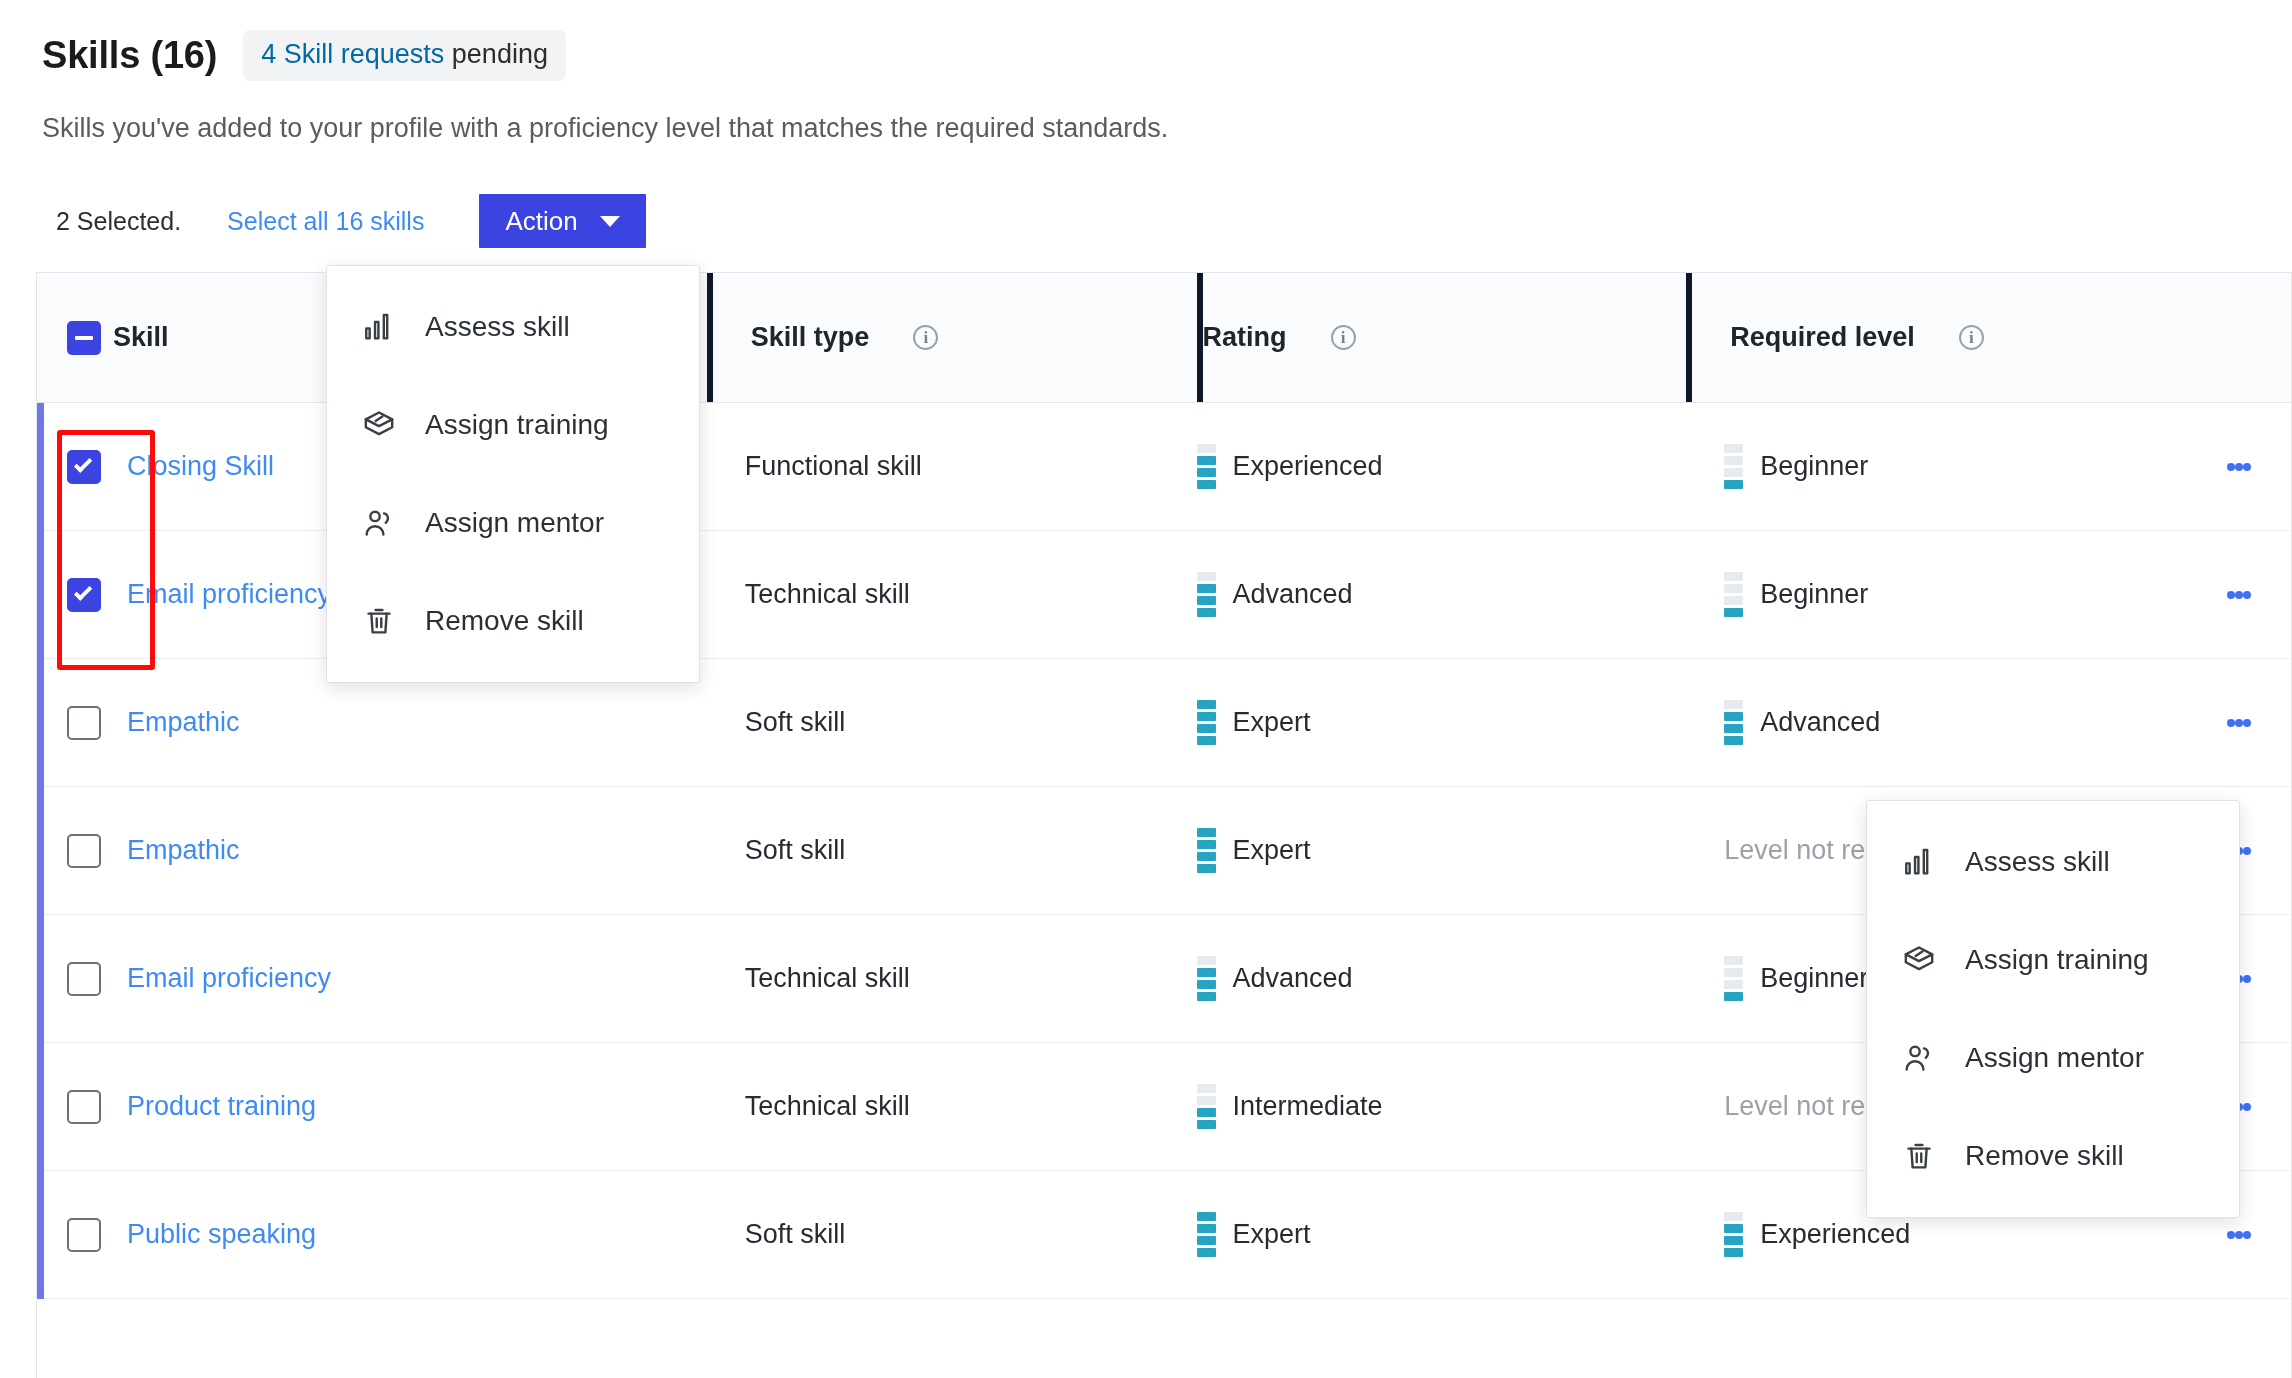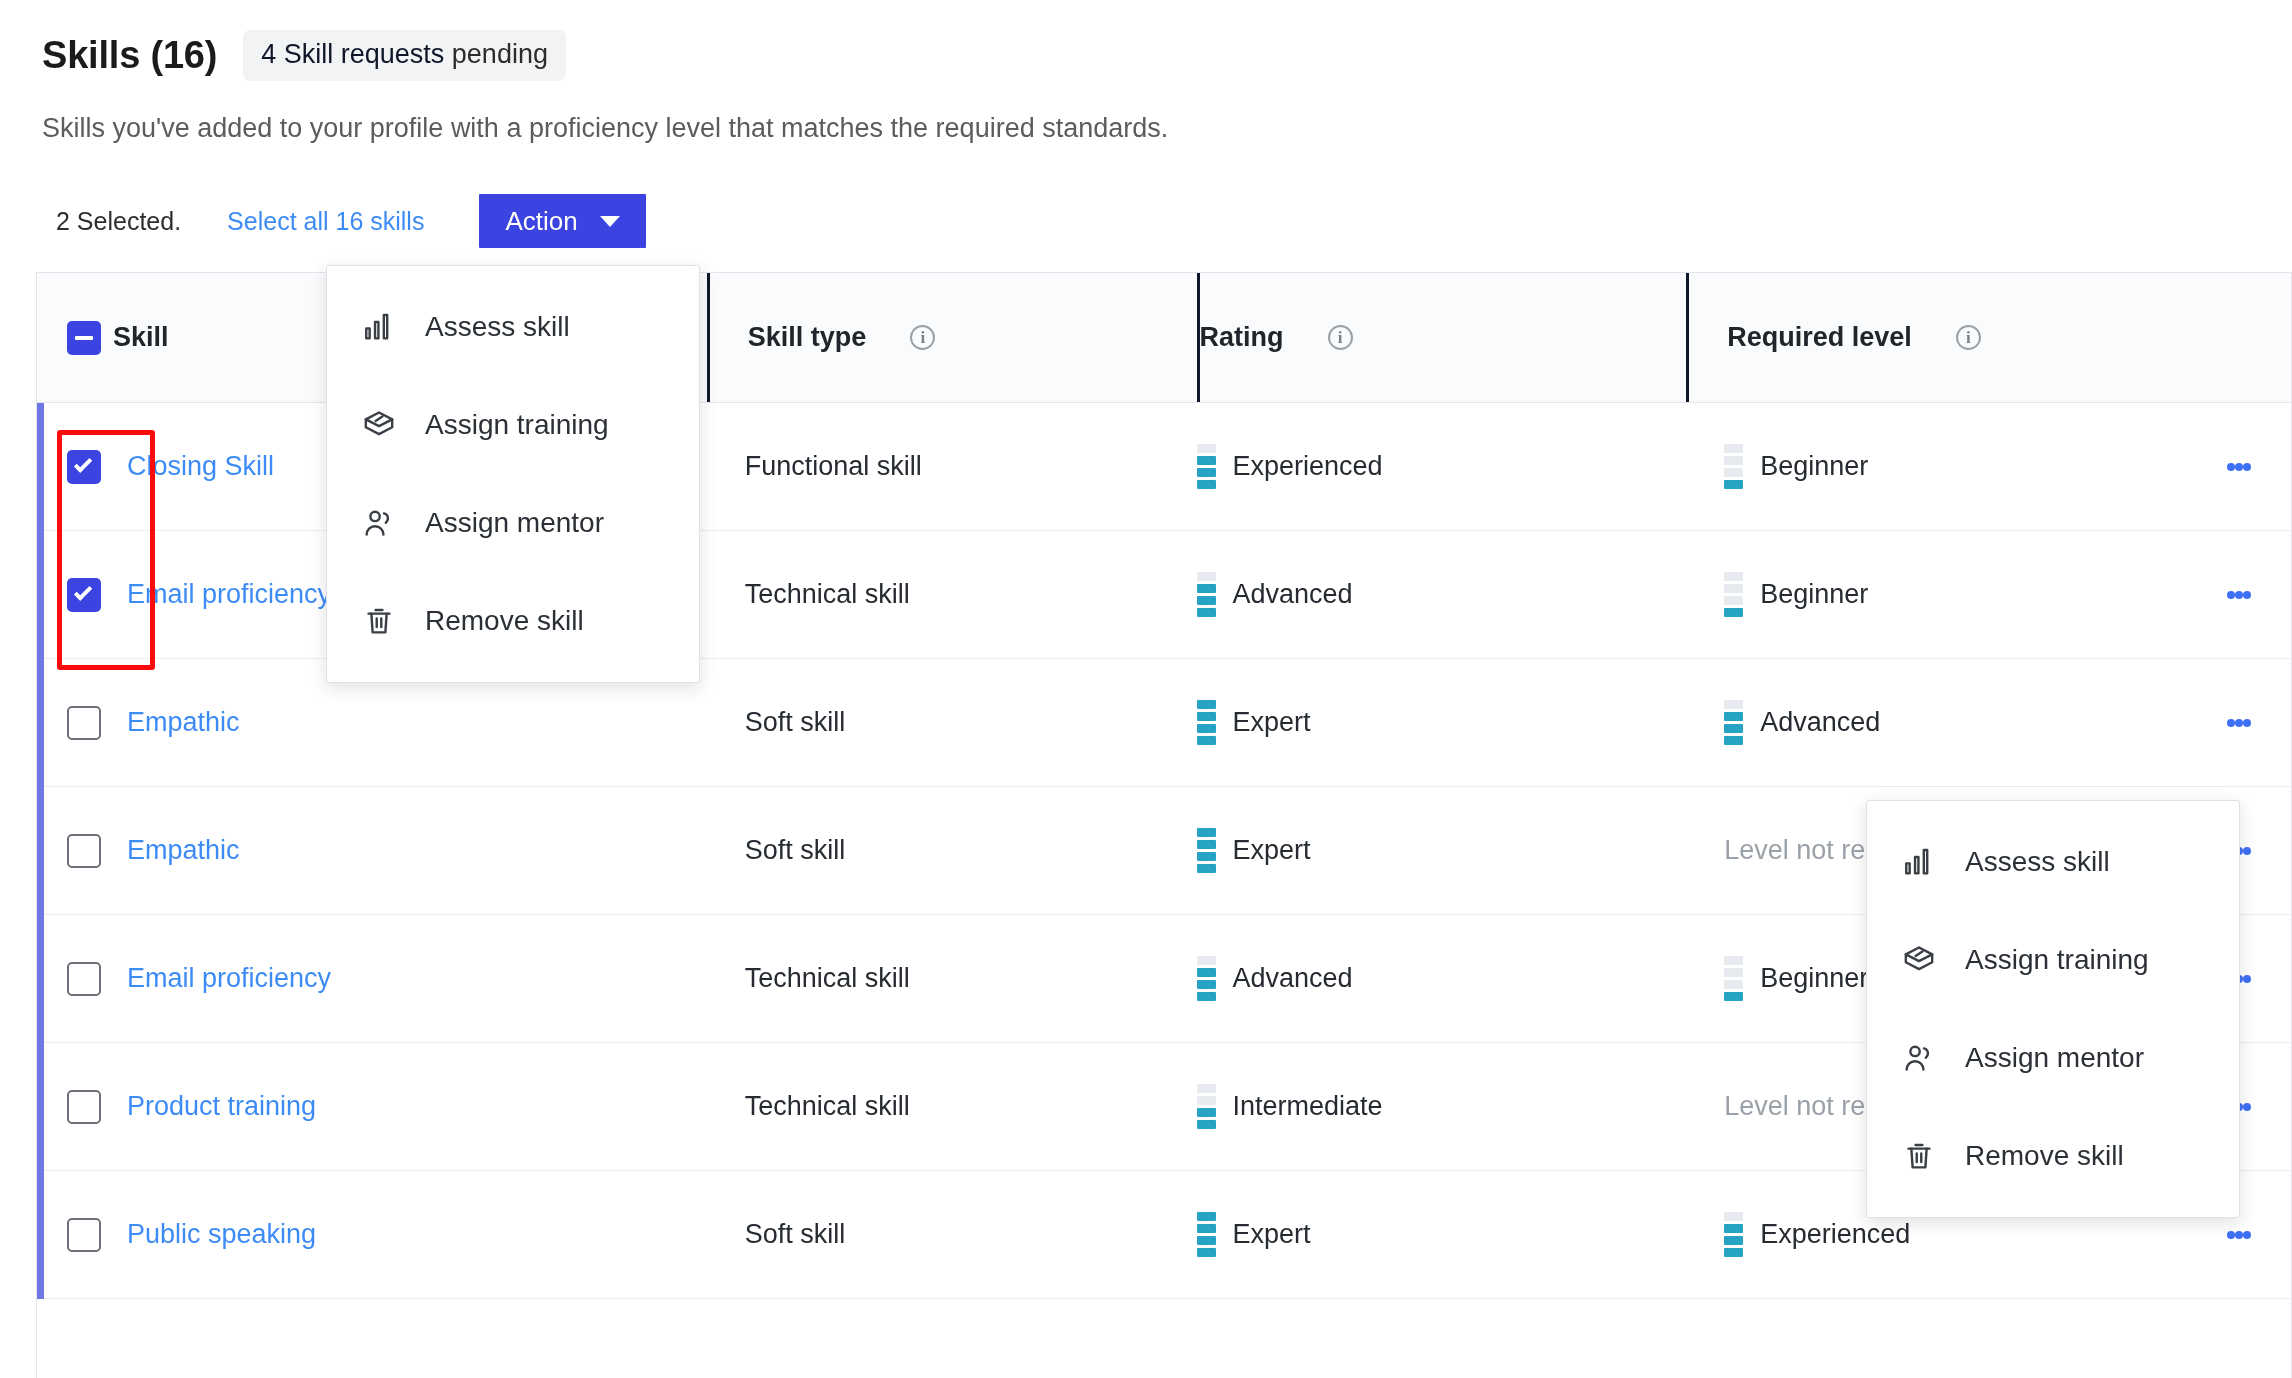--- a/index.html
+++ b/index.html
@@ -19,21 +19,21 @@
   }
   .hdr-title {
     font-size: 38px; font-weight: 700; color: #1b1b1b; letter-spacing: -0.2px;
     white-space: nowrap;
   }
   .pending-pill {
     background: #f2f3f5; border-radius: 7px;
     padding: 9px 18px 11px 18px;
     font-size: 27px; color: #2d2d2d; white-space: nowrap;
   }
-  .pending-pill .lnk { color: #0f172a; text-align: right; }
+  .pending-pill .lnk { color: #0369a1; text-align: right; }
 
   .subtitle {
     position: absolute; left: 42px; top: 113px;
     font-size: 27px; color: #5c5c5c; white-space: nowrap;
   }
 
   
   .sel-bar {
     position: absolute; left: 56px; top: 193px;
     display: flex; align-items: center; gap: 0;
@@ -70,21 +70,21 @@
   .thead {
     display: flex; align-items: center;
     height: 130px; background: #fafbfc;
     border-bottom: 1px solid #e3e5e8;
   }
   .th {
     font-size: 27px; font-weight: 700; color: #20242b;
     display: flex; align-items: center; gap: 12px;
     height: 100%;
   }
-  .col-sep { border-left: 3px solid #0f172a; gap: 44px; }
+  .col-sep { border-left: 6px solid #0f172a; gap: 44px; }
   .c-skill { width: 670px; padding-left: 30px; }
   .c-type  { width: 490px; padding-left: 38px; }
   .c-rate  { width: 490px; }
   .c-req   { width: 500px; padding-left: 38px; }
   .c-kebab { width: 105px; }
 
   .info-i {
     display:inline-block; width: 25px; height: 25px; border-radius: 50%;
     border: 2px solid #9aa0a6; color: #7a8085;
     font-size: 17px; font-weight: 700; line-height: 22px; text-align: center;

